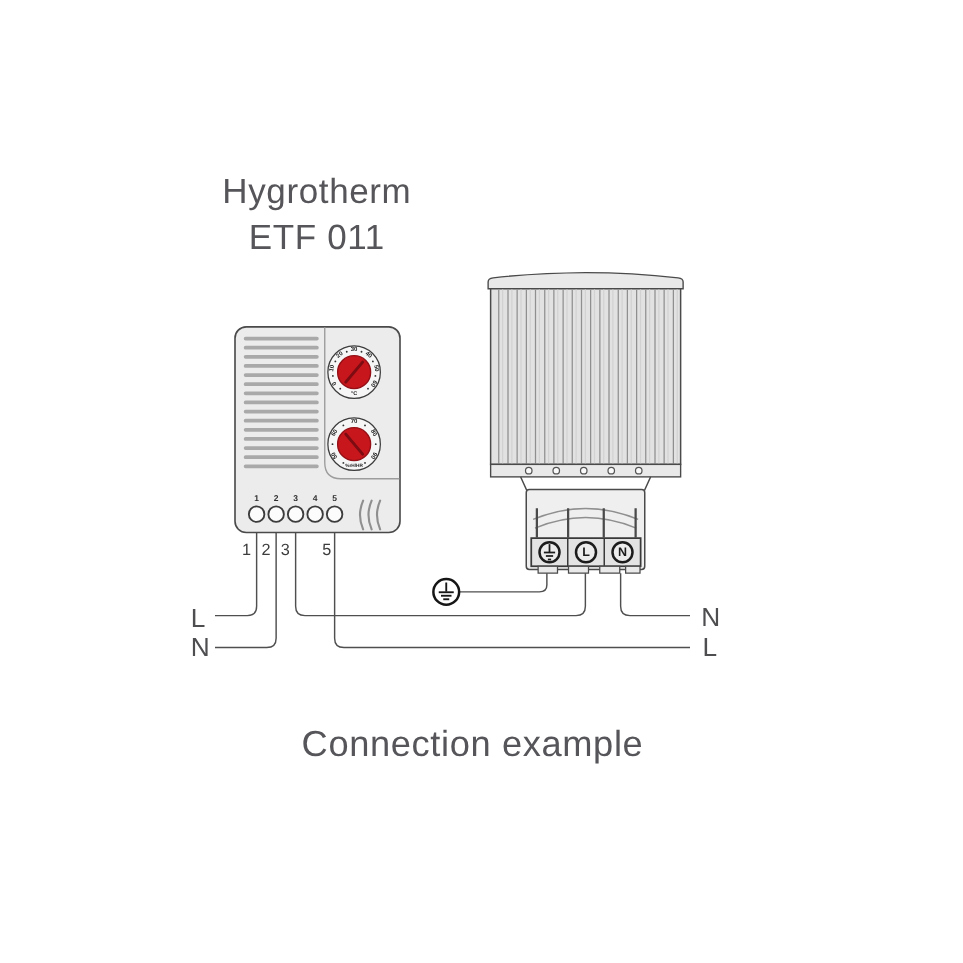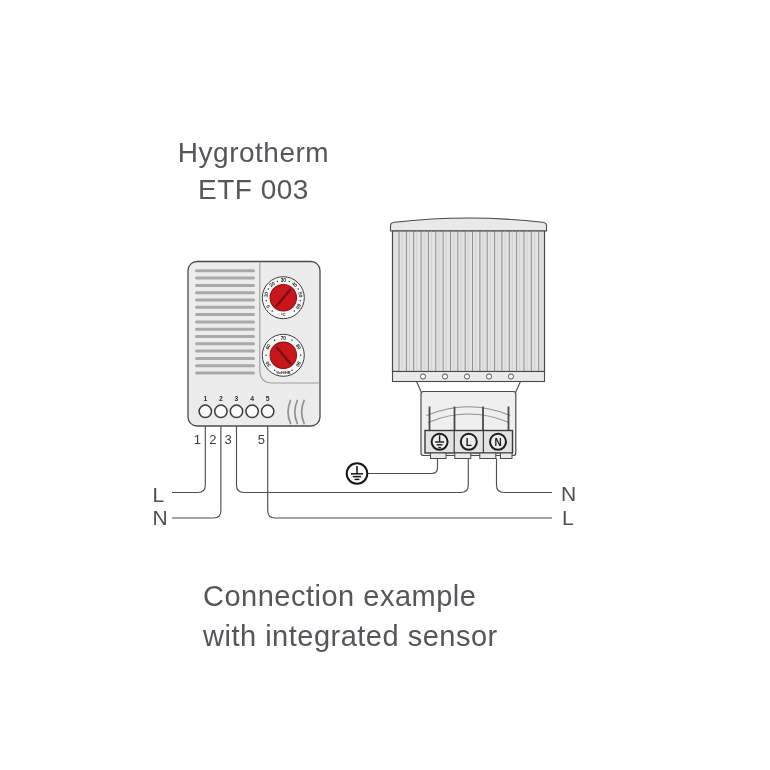--- a/index.html
+++ b/index.html
@@ -3,38 +3,38 @@
 <meta charset="utf-8">
 <style>
   html,body{margin:0;padding:0;background:#fff;}
   .canvas{
     position:relative;width:624px;height:770px;background:#ffffff;overflow:hidden;
     font-family:"Liberation Sans", sans-serif;color:#56565a;
   }
   .title{position:absolute;font-size:28px;line-height:37px;text-align:center;font-weight:400;letter-spacing:0.5px;}
   .t-hygro{left:150px;top:134px;width:207px;}
   .t-heater{left:410px;top:134px;width:120px;}
-  .caption{position:absolute;left:203px;top:576px;width:350px;font-size:29px;line-height:40px;letter-spacing:0.5px;}
+  .caption{position:absolute;left:203px;top:576px;width:350px;font-size:29px;line-height:40px;text-align:center;letter-spacing:0.5px;}
   svg{position:absolute;left:0;top:0;}
   svg text{font-family:"Liberation Sans", sans-serif;}
   .dial-num{font-size:4.8px;font-weight:600;fill:#222;}
   .dial-unit{font-size:4.4px;font-weight:600;fill:#222;}
   .term-num{font-size:6.8px;font-weight:700;fill:#2e2e2e;}
   .wire-num{font-size:13px;fill:#3c3c3c;}
   .side-label{font-size:21px;fill:#4e4e51;}
   .term-letter{font-size:10px;font-weight:700;fill:#1c1c1c;}
 </style>
 </head>
 <body>
 
 <div class="canvas">
 
   <div class="title t-hygro">
     <div>Hygrotherm</div>
-    <div>ETF 003</div>
+    <div>ETF 011</div>
   </div>
 
   <svg width="770" height="770" viewBox="0 0 770 770">
 
     <g>
       <rect x="188" y="261.5" width="132" height="164.5" rx="9" fill="#ececec" stroke="#4a4a4a" stroke-width="1.3"></rect>
       <path d="M259.8 261.8V370Q259.8 383 272.8 383H319.5" fill="none" stroke="#9c9c9c" stroke-width="1.1"></path>
 
       <path d="M196.5 270.8H253.5M196.5 278.1H253.5M196.5 285.4H253.5M196.5 292.7H253.5M196.5 300H253.5M196.5 307.3H253.5M196.5 314.6H253.5M196.5 321.9H253.5M196.5 329.2H253.5M196.5 336.5H253.5M196.5 343.8H253.5M196.5 351.1H253.5M196.5 358.4H253.5M196.5 365.7H253.5M196.5 373H253.5" fill="none" stroke="#a9a9a9" stroke-width="3" stroke-linecap="round"></path>
 
@@ -163,16 +163,15 @@
     <g>
       <text class="side-label" x="152.5" y="501.5">L</text>
       <text class="side-label" x="152.5" y="525">N</text>
       <text class="side-label" x="561" y="500.5">N</text>
       <text class="side-label" x="562" y="524.5">L</text>
     </g>
   </svg>
 
   <div class="caption">
     <div>Connection example</div>
-    <div>with integrated sensor</div>
   </div>
 
 </div>
 
 </body></html>

